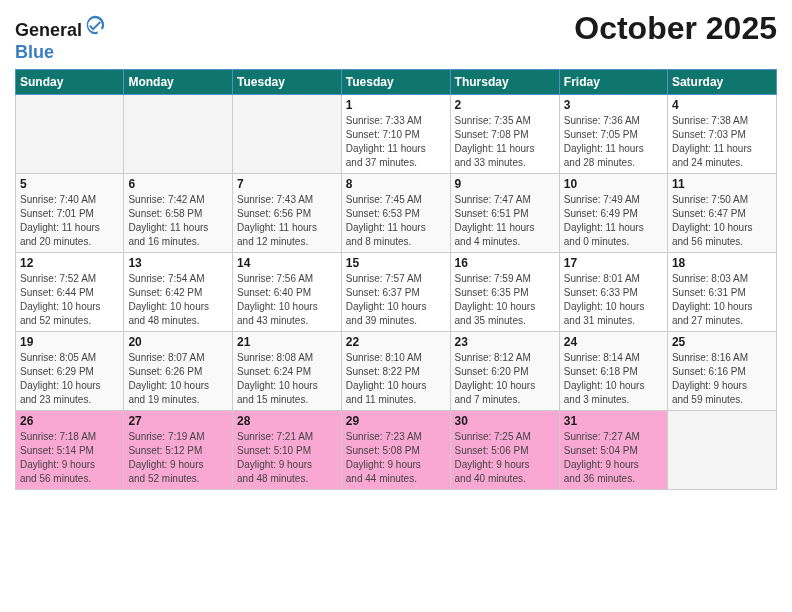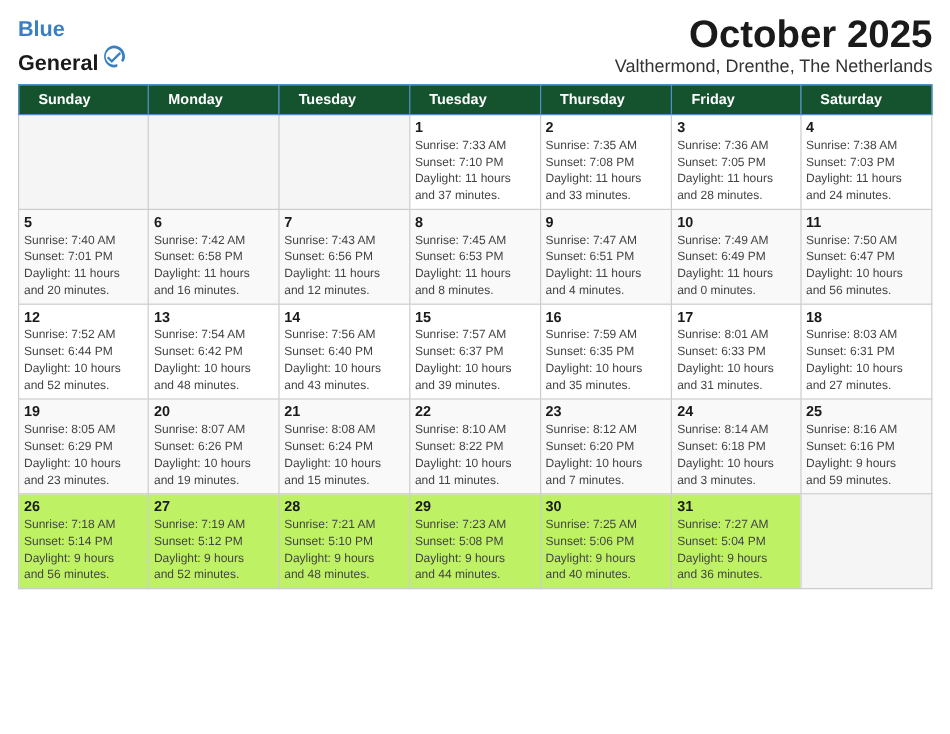--- a/index.html
+++ b/index.html
@@ -43,25 +43,25 @@
     .subtitle {
       font-size: 15px;
       color: #333;
     }
     .calendar {
       width: 100%;
       border-collapse: collapse;
       border: 1px solid #ccc;
     }
     .calendar th {
-      background: #14532d;
+      background: #0f766e;
       color: #fff;
       font-size: 12px;
       font-weight: bold;
-      padding: 5px 16px;
+      padding: 5px 4px;
       text-align: left;
       border: 1px solid #5090cc;
     }
     .calendar td {
       vertical-align: top;
       border: 1px solid #ccc;
       padding: 3px 4px;
       font-size: 9.5px;
       color: #333;
       width: 113px;
@@ -83,40 +83,39 @@
     }
     .day-info {
       font-size: 10px;
       color: #444;
       line-height: 1.4;
     }
     .row-bg-1 td:not(.empty) { background: #fff; }
     .row-bg-2 td:not(.empty) { background: #f0f4f8; }
     .row-bg-3 td:not(.empty) { background: #fff; }
     .row-bg-4 td:not(.empty) { background: #f0f4f8; }
-    .row-bg-5 td:not(.empty) { background: #bef264; }
+    .row-bg-5 td:not(.empty) { background: #f9a8d4; }
   </style>
 </head>
 <body>
 
 <div class="header-area">
   <div class="logo">
     <div>
-      <div class="logo-text" style="color:#3a7fc1;">Blue</div>
       <div class="logo-text">
         General<svg class="logo-icon" viewBox="0 0 24 24" fill="#3a7fc1" xmlns="http://www.w3.org/2000/svg">
             <path d="M12 2C7 2 3 7 3 12s4 10 9 10c1 0 2-0.2 3-0.5V19c-0.9 0.3-1.9 0.5-3 0.5-4.1 0-7.5-3.4-7.5-7.5S7.9 4.5 12 4.5c4.1 0 7.5 3.4 7.5 7.5 0 1.4-0.4 2.7-1.1 3.8l1.8 1.2C21.4 15.6 22 13.9 22 12c0-5-4-10-10-10z"></path>
             <path d="M17 8l-7 7-3-3-1.5 1.5 4.5 4.5 8.5-8.5z"></path>
           </svg>
       </div>
+      <div class="logo-text" style="color:#3a7fc1;">Blue</div>
     </div>
   </div>
   <div class="title-area">
     <div class="month-title">October 2025</div>
-    <div class="subtitle">Valthermond, Drenthe, The Netherlands</div>
   </div>
 </div>
 
 <table class="calendar">
   <thead>
     <tr>
     <th>Sunday</th>
         <th>Monday</th>
         <th>Tuesday</th>
         <th>Tuesday</th>

